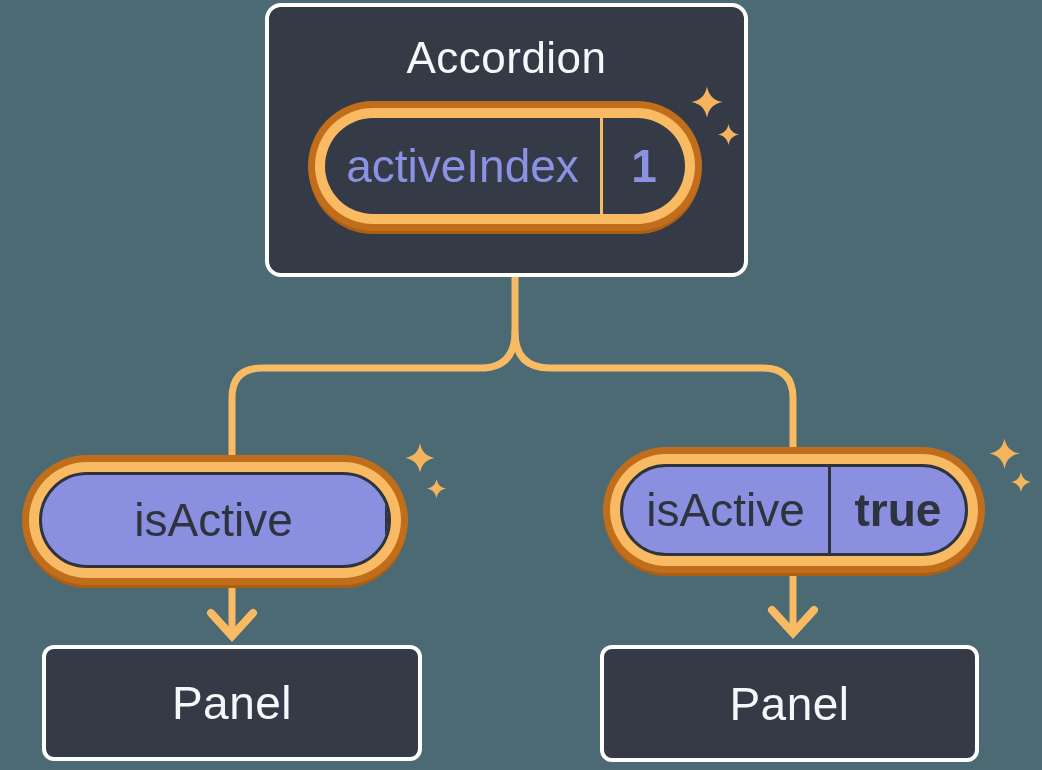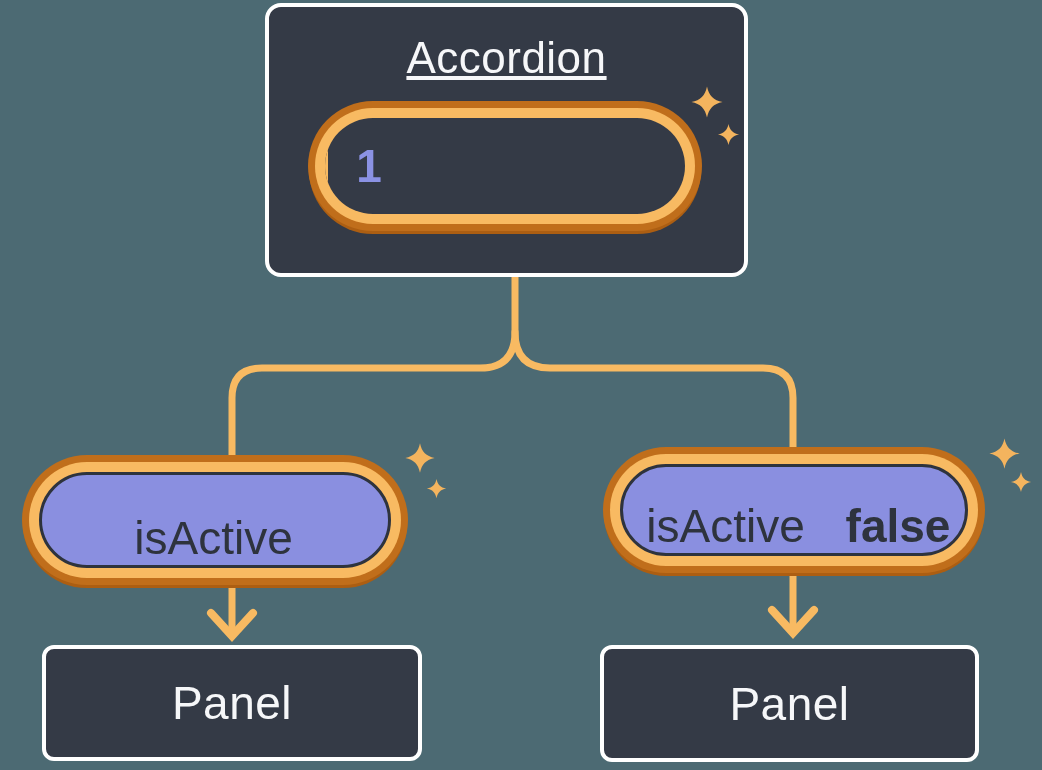--- a/index.html
+++ b/index.html
@@ -37,21 +37,20 @@
     border:4px solid var(--box-border);
     border-radius:16px;
     box-sizing:border-box;
   }
   .box-title{
     position:absolute;left:0;right:0;top:26px;
     text-align:center;
     color:var(--text-light);
     font-size:44px;font-weight:500;
     letter-spacing:0.5px;
-    text-decoration:underline;
   }
   .panel-box{
     display:flex;align-items:center;justify-content:center;
     color:var(--text-light);
     font-size:46px;font-weight:500;
     letter-spacing:0.5px;
   }
 
   .pill{
     position:absolute;z-index:3;
@@ -72,21 +71,20 @@
     width:100%;height:100%;
     border-radius:999px;
     display:flex;align-items:stretch;
     overflow:hidden;
     box-sizing:border-box;
   }
   .core-dark{background:var(--box-fill);}
   .core-purple{
     background:var(--purple-fill);
     border:3px solid var(--text-dark);
-    align-items:flex-end;
   }
   .cell{
     display:flex;align-items:center;justify-content:center;
     font-size:46px;
     white-space:nowrap;
   }
   .cell.grow{flex:1 1 auto;}
   .cell.fixed{flex:0 0 auto;}
   .label-purple{color:var(--purple-text);font-weight:400;}
   .value-purple{color:var(--purple-text);font-weight:700;}
@@ -111,41 +109,42 @@
     <path class="arrowhead" d="M772 610 L793 633 L814 610"></path>
   </svg>
 
   <div class="node-box" style="left:265px;top:3px;width:483px;height:274px;">
     <div class="box-title">Accordion</div>
   </div>
 
   <div class="pill" style="left:308px;top:101px;width:394px;height:130px;">
     <div class="pill-mid">
       <div class="pill-core core-dark">
+        <div class="cell grow label-purple">activeIndex</div>
         <div class="divider divider-light"></div>
         <div class="cell fixed value-purple" style="width:82px;">1</div>
       </div>
     </div>
   </div>
 
   <div class="pill" style="left:22px;top:455px;width:386px;height:130px;">
     <div class="pill-mid">
       <div class="pill-core core-purple">
         <div class="cell grow label-dark">isActive</div>
         <div class="divider divider-dark"></div>
       </div>
     </div>
   </div>
 
   <div class="pill" style="left:603px;top:447px;width:382px;height:126px;">
     <div class="pill-mid">
       <div class="pill-core core-purple">
         <div class="cell grow label-dark">isActive</div>
         <div class="divider divider-dark"></div>
-        <div class="cell fixed value-dark" style="width:134px;">false</div>
+        <div class="cell fixed value-dark" style="width:134px;">true</div>
       </div>
     </div>
   </div>
 
   <div class="node-box panel-box" style="left:42px;top:645px;width:380px;height:116px;border-radius:12px;">
     <span>Panel</span>
   </div>
   <div class="node-box panel-box" style="left:600px;top:645px;width:379px;height:117px;border-radius:12px;">
     <span>Panel</span>
   </div>

